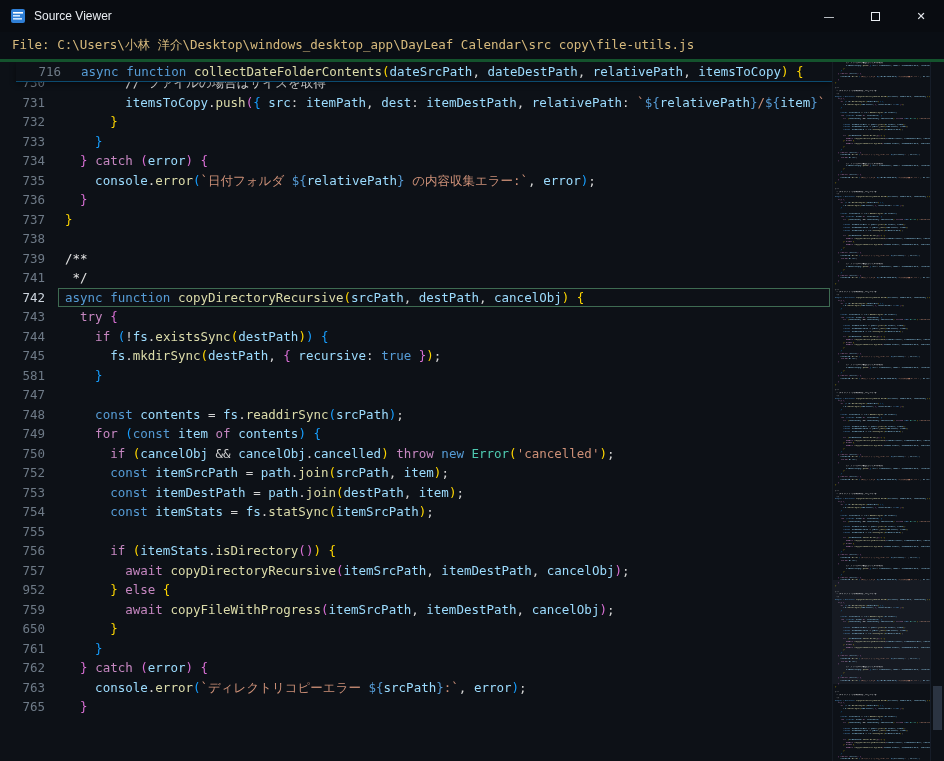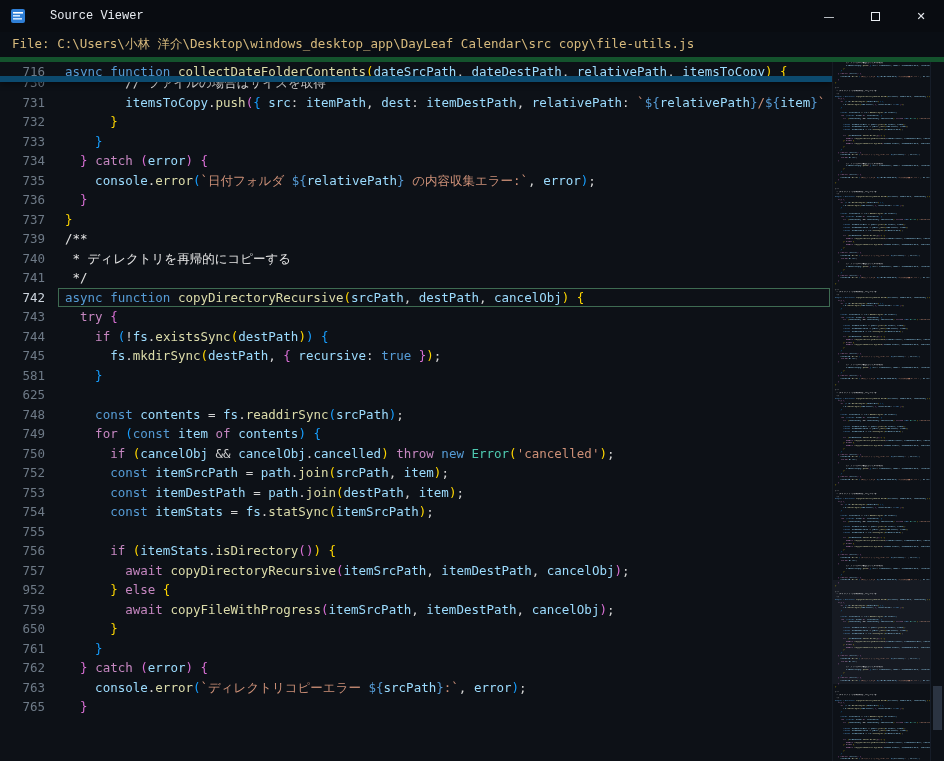--- a/index.html
+++ b/index.html
@@ -3,43 +3,43 @@
 <meta charset="utf-8">
 <style>
   * { margin:0; padding:0; box-sizing:border-box; }
   html,body { width:944px; height:761px; overflow:hidden; background:#0d1117; }
   body { font-family:"DejaVu Sans Mono","Liberation Mono",monospace; }
   .window { width:944px; height:761px; display:flex; flex-direction:column; background:#0d1117; }
 
   
   .titlebar { flex:0 0 32px; height:32px; background:#090c11; display:flex; align-items:center; }
   .app-icon { margin-left:10px; width:16px; height:16px; display:inline-flex; }
-  .title { margin-left:24px; color:#e9edf2; font-size:12px; font-family:Liberation Mono, monospace; }
+  .title { margin-left:8px; color:#e9edf2; font-size:12px; font-family:Liberation Sans, sans-serif; }
   .win-controls { margin-left:auto; display:flex; height:100%; }
   .win-btn { width:46px; height:32px; background:transparent; border:none; color:#e9edf2; font-size:11px;
              display:flex; align-items:center; justify-content:center; font-family:"DejaVu Sans",sans-serif; cursor:default; }
   .max-box { width:9px; height:9px; border:1px solid #e9edf2; display:inline-block; }
 
   
   .pathbar { flex:0 0 30px; height:30px; background:#0a0e14; display:flex; align-items:center; padding-left:12px;
-             color:#d7ba7d; font-size:12.5px; border-bottom:5px solid #14532d; white-space:pre; }
+             color:#d7ba7d; font-size:12.5px; border-bottom:3px solid #14532d; white-space:pre; }
 
   
   .editor { position:relative; flex:1; overflow:hidden; background:#0d1117; }
   .code-area { position:absolute; top:11px; left:0; right:112px; overflow:hidden; bottom:auto; }
   .code-line { display:flex; height:19.5px; line-height:19.5px; font-size:12.5px; white-space:pre; }
   .ln { flex:0 0 65px; text-align:right; padding-right:20px; color:#6e7a87; }
   .lt { flex:1; overflow:hidden; }
   .code-line.current { position:relative;align-items:center; }
   .code-line.current::after { content:""; position:absolute; left:58px; right:2px; top:0; bottom:0;
                               border:1px solid #3e6b52; pointer-events:none; }
   .code-line.current .ln { color:#cdd5de; }
 
-  .sticky { position:absolute; top:0; left:0; right:112px; height:20px; background:#0d1117;
-            border-bottom:6px solid #0c4a6e; box-shadow:0 2px 6px rgba(0,0,0,0.45); z-index:5; overflow:hidden; }
+  .sticky { position:absolute; top:0; left:16px; right:112px; height:20px; background:#0d1117;
+            border-bottom:1px solid #0c4a6e; box-shadow:0 2px 6px rgba(0,0,0,0.45); z-index:5; overflow:hidden; }
 
   
   .tok-kw  { color:#569cd6; }
   .tok-ctl { color:#c586c0; }
   .tok-fn  { color:#dcdcaa; }
   .tok-var { color:#9cdcfe; }
   .tok-str { color:#ce9178; }
   .tok-cmt { color:#e5e5e5; }
   .tok-pun { color:#d4d4d4; }
   .tok-bg  { color:#ffd700; }
@@ -91,29 +91,29 @@
   <div class="editor">
     <div class="code-area" id="code-area">
         <div class="code-line"><span class="ln">730</span><span class="lt"><span class="tok-cmt">        // ファイルの場合はサイズを取得</span></span></div>
         <div class="code-line"><span class="ln">731</span><span class="lt"><span class="tok-pun">        </span><span class="tok-var">itemsToCopy</span><span class="tok-pun">.</span><span class="tok-fn">push</span><span class="tok-bp">(</span><span class="tok-bb">{</span><span class="tok-pun"> </span><span class="tok-var">src</span><span class="tok-pun">: </span><span class="tok-var">itemPath</span><span class="tok-pun">, </span><span class="tok-var">dest</span><span class="tok-pun">: </span><span class="tok-var">itemDestPath</span><span class="tok-pun">, </span><span class="tok-var">relativePath</span><span class="tok-pun">: </span><span class="tok-str">`</span><span class="tok-tpl">${</span><span class="tok-var">relativePath</span><span class="tok-tpl">}</span><span class="tok-str">/</span><span class="tok-tpl">${</span><span class="tok-var">item</span><span class="tok-tpl">}</span><span class="tok-str">`</span><span class="tok-pun"> </span></span></div>
         <div class="code-line"><span class="ln">732</span><span class="lt"><span class="tok-pun">      </span><span class="tok-bg">}</span></span></div>
         <div class="code-line"><span class="ln">733</span><span class="lt"><span class="tok-pun">    </span><span class="tok-bb">}</span></span></div>
         <div class="code-line"><span class="ln">734</span><span class="lt"><span class="tok-pun">  </span><span class="tok-bp">}</span><span class="tok-pun"> </span><span class="tok-ctl">catch</span><span class="tok-pun"> </span><span class="tok-bp">(</span><span class="tok-var">error</span><span class="tok-bp">)</span><span class="tok-pun"> </span><span class="tok-bp">{</span></span></div>
         <div class="code-line"><span class="ln">735</span><span class="lt"><span class="tok-pun">    </span><span class="tok-var">console</span><span class="tok-pun">.</span><span class="tok-fn">error</span><span class="tok-bb">(</span><span class="tok-str">`日付フォルダ </span><span class="tok-tpl">${</span><span class="tok-var">relativePath</span><span class="tok-tpl">}</span><span class="tok-str"> の内容収集エラー:`</span><span class="tok-pun">, </span><span class="tok-var">error</span><span class="tok-bb">)</span><span class="tok-pun">;</span></span></div>
         <div class="code-line"><span class="ln">736</span><span class="lt"><span class="tok-pun">  </span><span class="tok-bp">}</span></span></div>
         <div class="code-line"><span class="ln">737</span><span class="lt"><span class="tok-bg">}</span></span></div>
+        <div class="code-line"><span class="ln">738</span><span class="lt"></span></div>
         <div class="code-line"><span class="ln">739</span><span class="lt"><span class="tok-cmt">/**</span></span></div>
-        <div class="code-line"><span class="ln">740</span><span class="lt"><span class="tok-cmt"> * ディレクトリを再帰的にコピーする</span></span></div>
         <div class="code-line"><span class="ln">741</span><span class="lt"><span class="tok-cmt"> */</span></span></div>
         <div class="code-line current"><span class="ln">742</span><span class="lt"><span class="tok-kw">async </span><span class="tok-kw">function </span><span class="tok-fn">copyDirectoryRecursive</span><span class="tok-bg">(</span><span class="tok-var">srcPath</span><span class="tok-pun">, </span><span class="tok-var">destPath</span><span class="tok-pun">, </span><span class="tok-var">cancelObj</span><span class="tok-bg">)</span><span class="tok-pun"> </span><span class="tok-bg">{</span></span></div>
         <div class="code-line"><span class="ln">743</span><span class="lt"><span class="tok-pun">  </span><span class="tok-ctl">try</span><span class="tok-pun"> </span><span class="tok-bp">{</span></span></div>
         <div class="code-line"><span class="ln">744</span><span class="lt"><span class="tok-pun">    </span><span class="tok-ctl">if</span><span class="tok-pun"> </span><span class="tok-bb">(</span><span class="tok-pun">!</span><span class="tok-var">fs</span><span class="tok-pun">.</span><span class="tok-fn">existsSync</span><span class="tok-bg">(</span><span class="tok-var">destPath</span><span class="tok-bg">)</span><span class="tok-bb">)</span><span class="tok-pun"> </span><span class="tok-bb">{</span></span></div>
         <div class="code-line"><span class="ln">745</span><span class="lt"><span class="tok-pun">      </span><span class="tok-var">fs</span><span class="tok-pun">.</span><span class="tok-fn">mkdirSync</span><span class="tok-bg">(</span><span class="tok-var">destPath</span><span class="tok-pun">, </span><span class="tok-bp">{</span><span class="tok-pun"> </span><span class="tok-var">recursive</span><span class="tok-pun">: </span><span class="tok-kw">true</span><span class="tok-pun"> </span><span class="tok-bp">}</span><span class="tok-bg">)</span><span class="tok-pun">;</span></span></div>
         <div class="code-line"><span class="ln">581</span><span class="lt"><span class="tok-pun">    </span><span class="tok-bb">}</span></span></div>
-        <div class="code-line"><span class="ln">625</span><span class="lt"></span></div>
+        <div class="code-line"><span class="ln">747</span><span class="lt"></span></div>
         <div class="code-line"><span class="ln">748</span><span class="lt"><span class="tok-pun">    </span><span class="tok-kw">const</span><span class="tok-pun"> </span><span class="tok-var">contents</span><span class="tok-pun"> = </span><span class="tok-var">fs</span><span class="tok-pun">.</span><span class="tok-fn">readdirSync</span><span class="tok-bb">(</span><span class="tok-var">srcPath</span><span class="tok-bb">)</span><span class="tok-pun">;</span></span></div>
         <div class="code-line"><span class="ln">749</span><span class="lt"><span class="tok-pun">    </span><span class="tok-ctl">for</span><span class="tok-pun"> </span><span class="tok-bb">(</span><span class="tok-kw">const</span><span class="tok-pun"> </span><span class="tok-var">item</span><span class="tok-pun"> </span><span class="tok-ctl">of</span><span class="tok-pun"> </span><span class="tok-var">contents</span><span class="tok-bb">)</span><span class="tok-pun"> </span><span class="tok-bb">{</span></span></div>
         <div class="code-line"><span class="ln">750</span><span class="lt"><span class="tok-pun">      </span><span class="tok-ctl">if</span><span class="tok-pun"> </span><span class="tok-bg">(</span><span class="tok-var">cancelObj</span><span class="tok-pun"> &amp;&amp; </span><span class="tok-var">cancelObj</span><span class="tok-pun">.</span><span class="tok-var">cancelled</span><span class="tok-bg">)</span><span class="tok-pun"> </span><span class="tok-ctl">throw</span><span class="tok-pun"> </span><span class="tok-kw">new</span><span class="tok-pun"> </span><span class="tok-cls">Error</span><span class="tok-bg">(</span><span class="tok-str">'cancelled'</span><span class="tok-bg">)</span><span class="tok-pun">;</span></span></div>
         <div class="code-line"><span class="ln">752</span><span class="lt"><span class="tok-pun">      </span><span class="tok-kw">const</span><span class="tok-pun"> </span><span class="tok-var">itemSrcPath</span><span class="tok-pun"> = </span><span class="tok-var">path</span><span class="tok-pun">.</span><span class="tok-fn">join</span><span class="tok-bg">(</span><span class="tok-var">srcPath</span><span class="tok-pun">, </span><span class="tok-var">item</span><span class="tok-bg">)</span><span class="tok-pun">;</span></span></div>
         <div class="code-line"><span class="ln">753</span><span class="lt"><span class="tok-pun">      </span><span class="tok-kw">const</span><span class="tok-pun"> </span><span class="tok-var">itemDestPath</span><span class="tok-pun"> = </span><span class="tok-var">path</span><span class="tok-pun">.</span><span class="tok-fn">join</span><span class="tok-bg">(</span><span class="tok-var">destPath</span><span class="tok-pun">, </span><span class="tok-var">item</span><span class="tok-bg">)</span><span class="tok-pun">;</span></span></div>
         <div class="code-line"><span class="ln">754</span><span class="lt"><span class="tok-pun">      </span><span class="tok-kw">const</span><span class="tok-pun"> </span><span class="tok-var">itemStats</span><span class="tok-pun"> = </span><span class="tok-var">fs</span><span class="tok-pun">.</span><span class="tok-fn">statSync</span><span class="tok-bg">(</span><span class="tok-var">itemSrcPath</span><span class="tok-bg">)</span><span class="tok-pun">;</span></span></div>
         <div class="code-line"><span class="ln">755</span><span class="lt"></span></div>
         <div class="code-line"><span class="ln">756</span><span class="lt"><span class="tok-pun">      </span><span class="tok-ctl">if</span><span class="tok-pun"> </span><span class="tok-bg">(</span><span class="tok-var">itemStats</span><span class="tok-pun">.</span><span class="tok-fn">isDirectory</span><span class="tok-bp">(</span><span class="tok-bp">)</span><span class="tok-bg">)</span><span class="tok-pun"> </span><span class="tok-bg">{</span></span></div>
         <div class="code-line"><span class="ln">757</span><span class="lt"><span class="tok-pun">        </span><span class="tok-ctl">await</span><span class="tok-pun"> </span><span class="tok-fn">copyDirectoryRecursive</span><span class="tok-bp">(</span><span class="tok-var">itemSrcPath</span><span class="tok-pun">, </span><span class="tok-var">itemDestPath</span><span class="tok-pun">, </span><span class="tok-var">cancelObj</span><span class="tok-bp">)</span><span class="tok-pun">;</span></span></div>
         <div class="code-line"><span class="ln">952</span><span class="lt"><span class="tok-pun">      </span><span class="tok-bg">}</span><span class="tok-pun"> </span><span class="tok-ctl">else</span><span class="tok-pun"> </span><span class="tok-bg">{</span></span></div>

